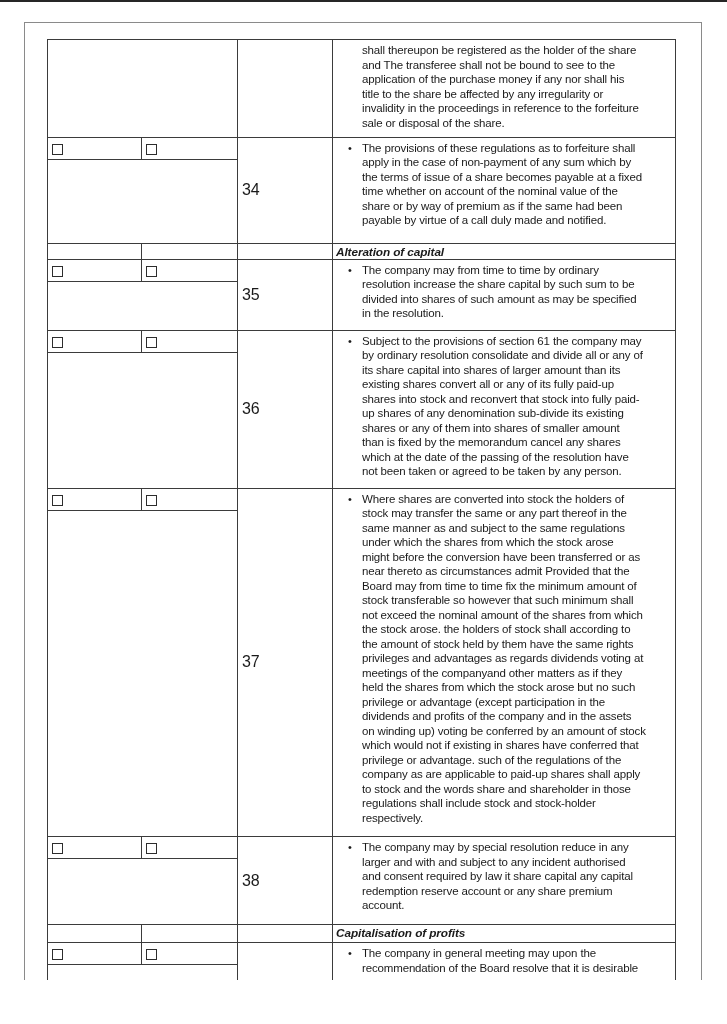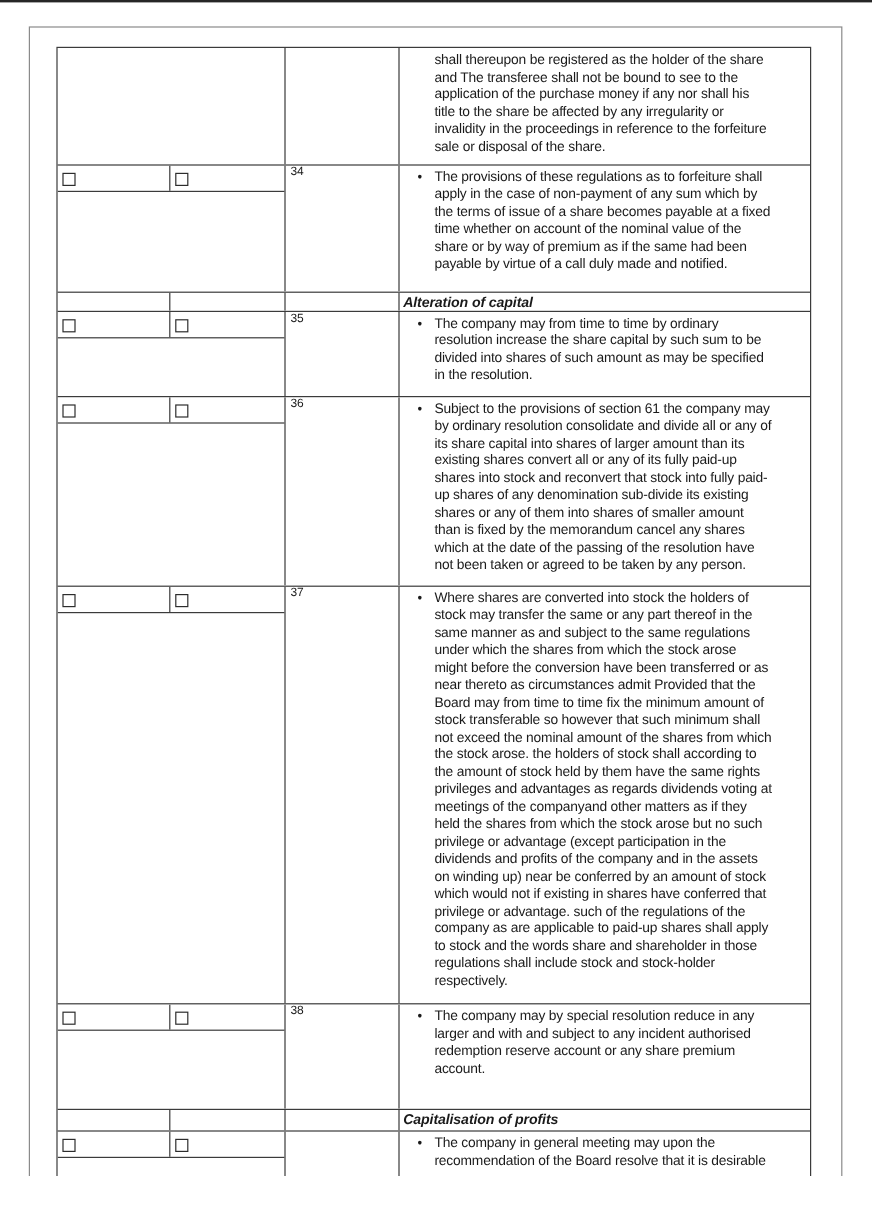--- a/index.html
+++ b/index.html
@@ -68,22 +68,23 @@
     width: 11px; height: 11px;
     border: 1px solid #2d2d2d;
     background: #ffffff;
     display: block;
   }
   .num {
     width: 95px;
     flex: 0 0 95px;
     border-right: 1px solid #3b3b3b;
     display: flex;
+    align-items: center;
     padding-left: 4px;
-    font-size: 10px;
+    font-size: 16px;
     letter-spacing: -0.1px;
   }
   .txt {
     flex: 1;
     position: relative;
     padding: 3px 2px 0 29px;
     font-size: 11.5px;
     letter-spacing: -0.15px;
     line-height: 14.5px;
   }
@@ -236,21 +237,21 @@
             <div class="line">Board may from time to time fix the minimum amount of</div>
             <div class="line">stock transferable so however that such minimum shall</div>
             <div class="line">not exceed the nominal amount of the shares from which</div>
             <div class="line">the stock arose. the holders of stock shall according to</div>
             <div class="line">the amount of stock held by them have the same rights</div>
             <div class="line">privileges and advantages as regards dividends voting at</div>
             <div class="line">meetings of the companyand other matters as if they</div>
             <div class="line">held the shares from which the stock arose but no such</div>
             <div class="line">privilege or advantage (except participation in the</div>
             <div class="line">dividends and profits of the company and in the assets</div>
-            <div class="line">on winding up) near be conferred by an amount of stock</div>
+            <div class="line">on winding up) voting be conferred by an amount of stock</div>
             <div class="line">which would not if existing in shares have conferred that</div>
             <div class="line">privilege or advantage. such of the regulations of the</div>
             <div class="line">company as are applicable to paid-up shares shall apply</div>
             <div class="line">to stock and the words share and shareholder in those</div>
             <div class="line">regulations shall include stock and stock-holder</div>
             <div class="line">respectively.</div>
           </div>
         </div>
         <div class="row" style="height: 88px;">
           <div class="left">
@@ -263,20 +264,21 @@
               </div>
             </div>
           </div>
           <div class="num">
             <span>38</span>
           </div>
           <div class="txt">
             <span class="bullet">•</span>
             <div class="line">The company may by special resolution reduce in any</div>
             <div class="line">larger and with and subject to any incident authorised</div>
+            <div class="line">and consent required by law it share capital any capital</div>
             <div class="line">redemption reserve account or any share premium</div>
             <div class="line">account.</div>
           </div>
         </div>
         <div class="row" style="height: 18px;">
           <div class="left">
             <div class="sec-half-a"></div>
           </div>
           <div class="num"></div>
           <div class="txt sec-txt"><span>Capitalisation of profits</span></div>

